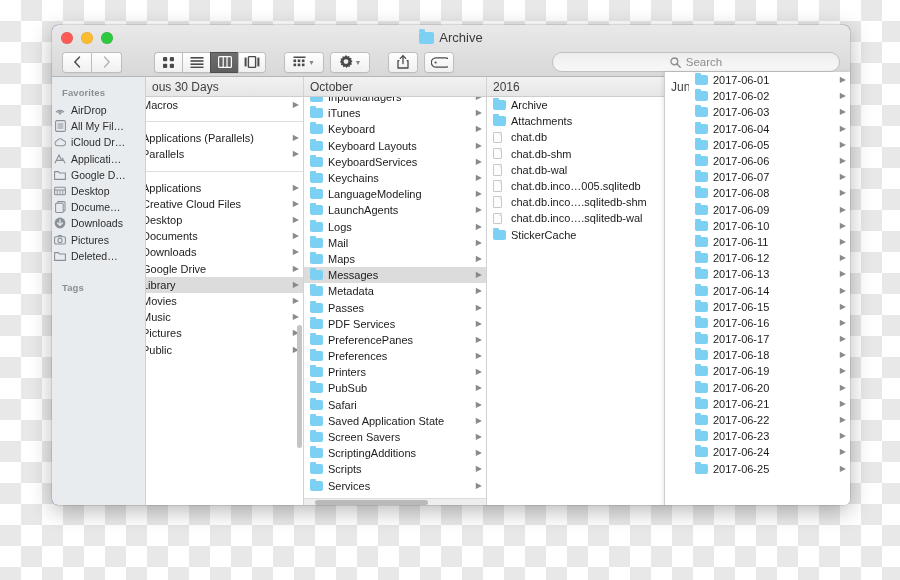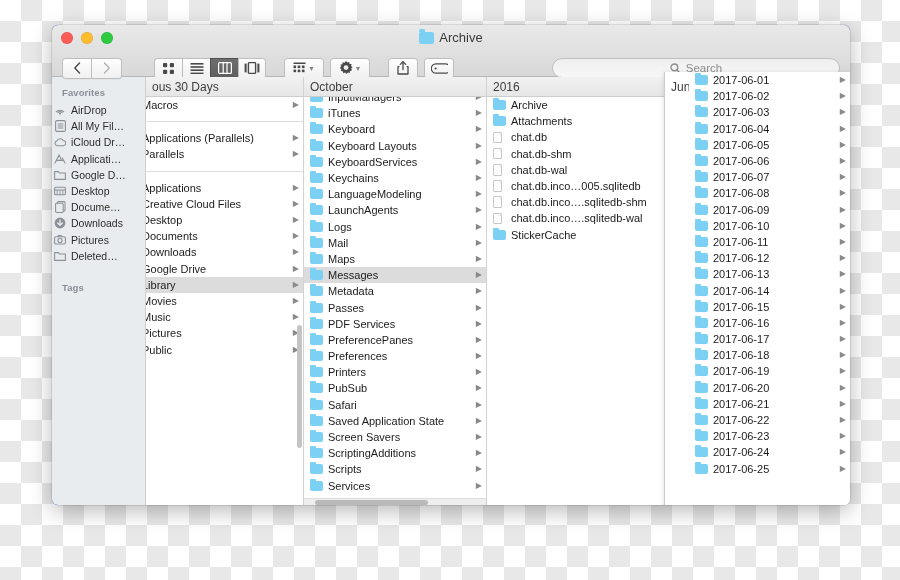--- a/index.html
+++ b/index.html
@@ -68,21 +68,21 @@
   }
   .title-folder:before {
     content: ""; position: absolute;
     left: 0; top: -2.5px; width: 6px; height: 3px;
     background: #7cd0f3; border-radius: 1.5px 1.5px 0 0;
   }
 
   
   .toolbar {
     position: absolute;
-    left: 0; right: 0; top: 28px;
+    left: 0; right: 0; top: 22px;
     height: 30px;
     display: flex;
     align-items: center;
     padding: 0 10px;
     gap: 6px;
   }
   .tb-btn {
     height: 21px;
     background: linear-gradient(to bottom,#fefefe,#f0f0f0);
     border: 1px solid #bdbdbd;

